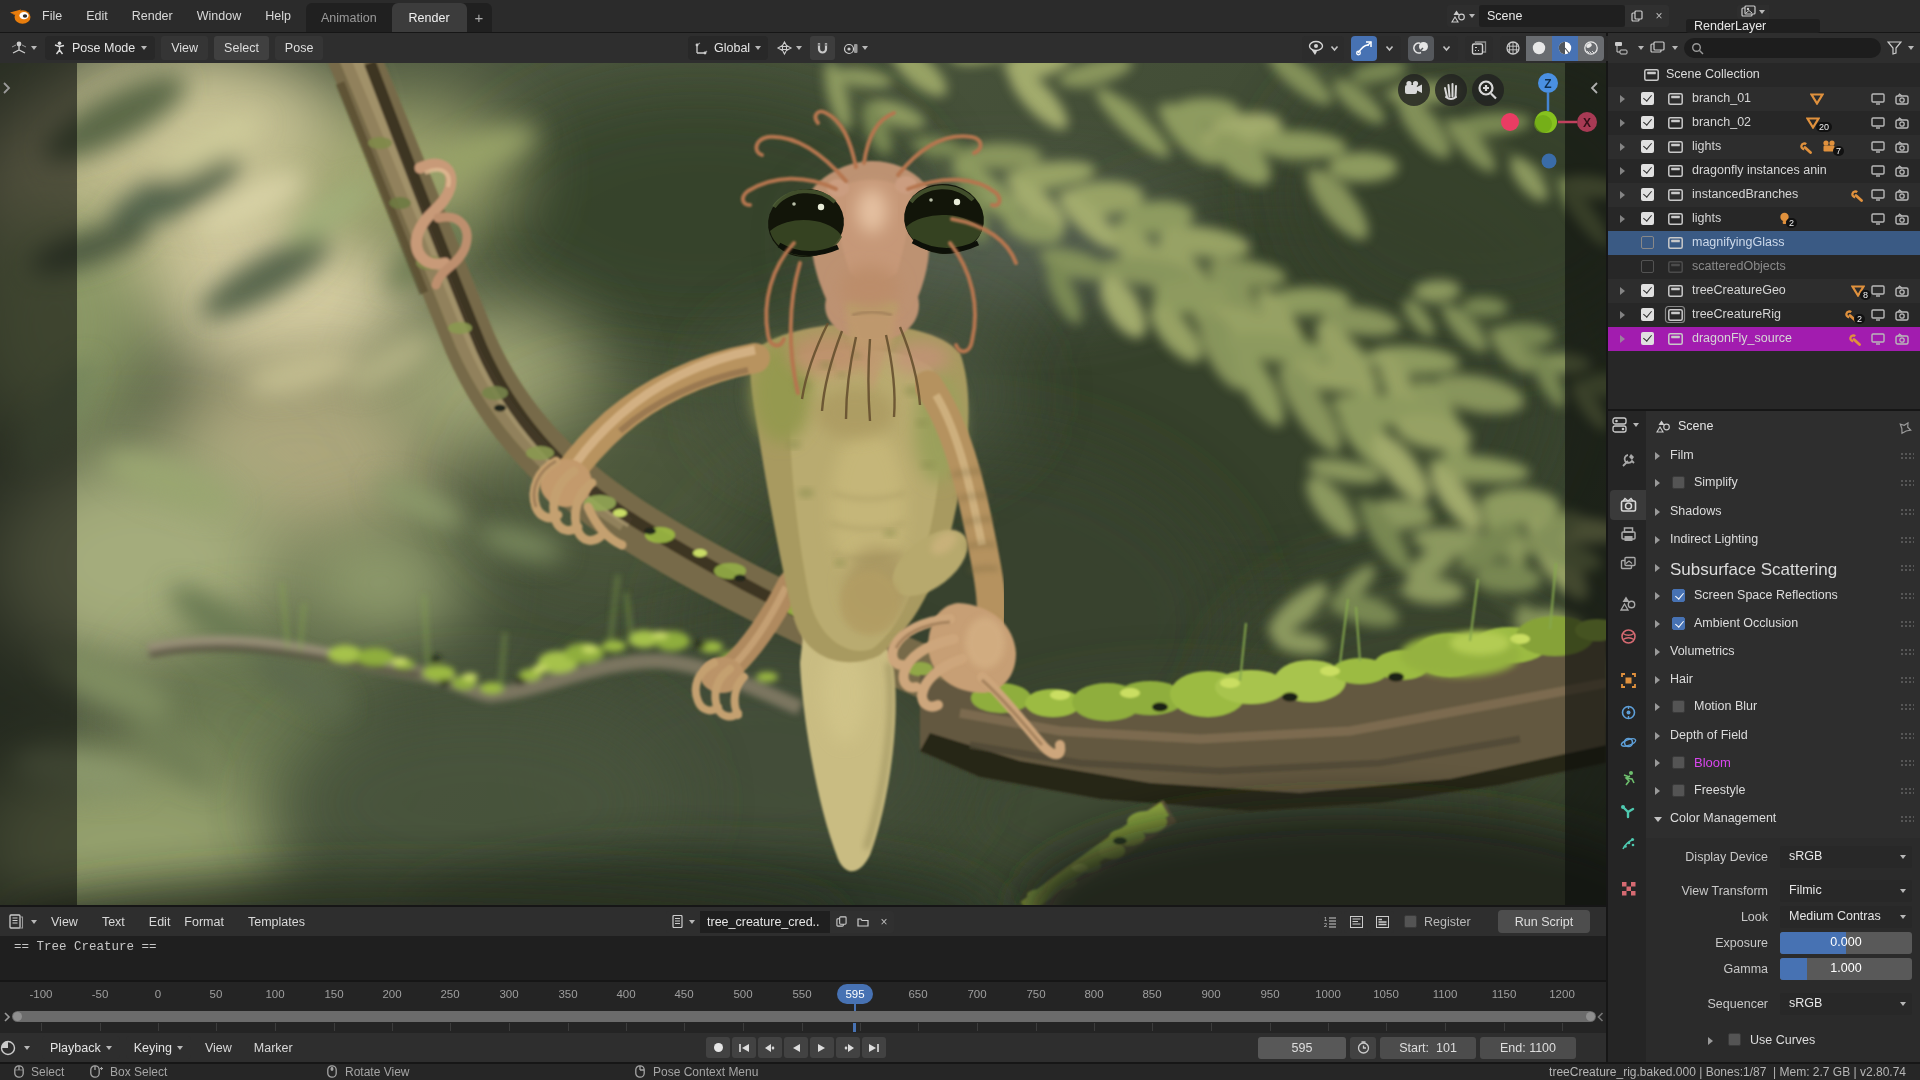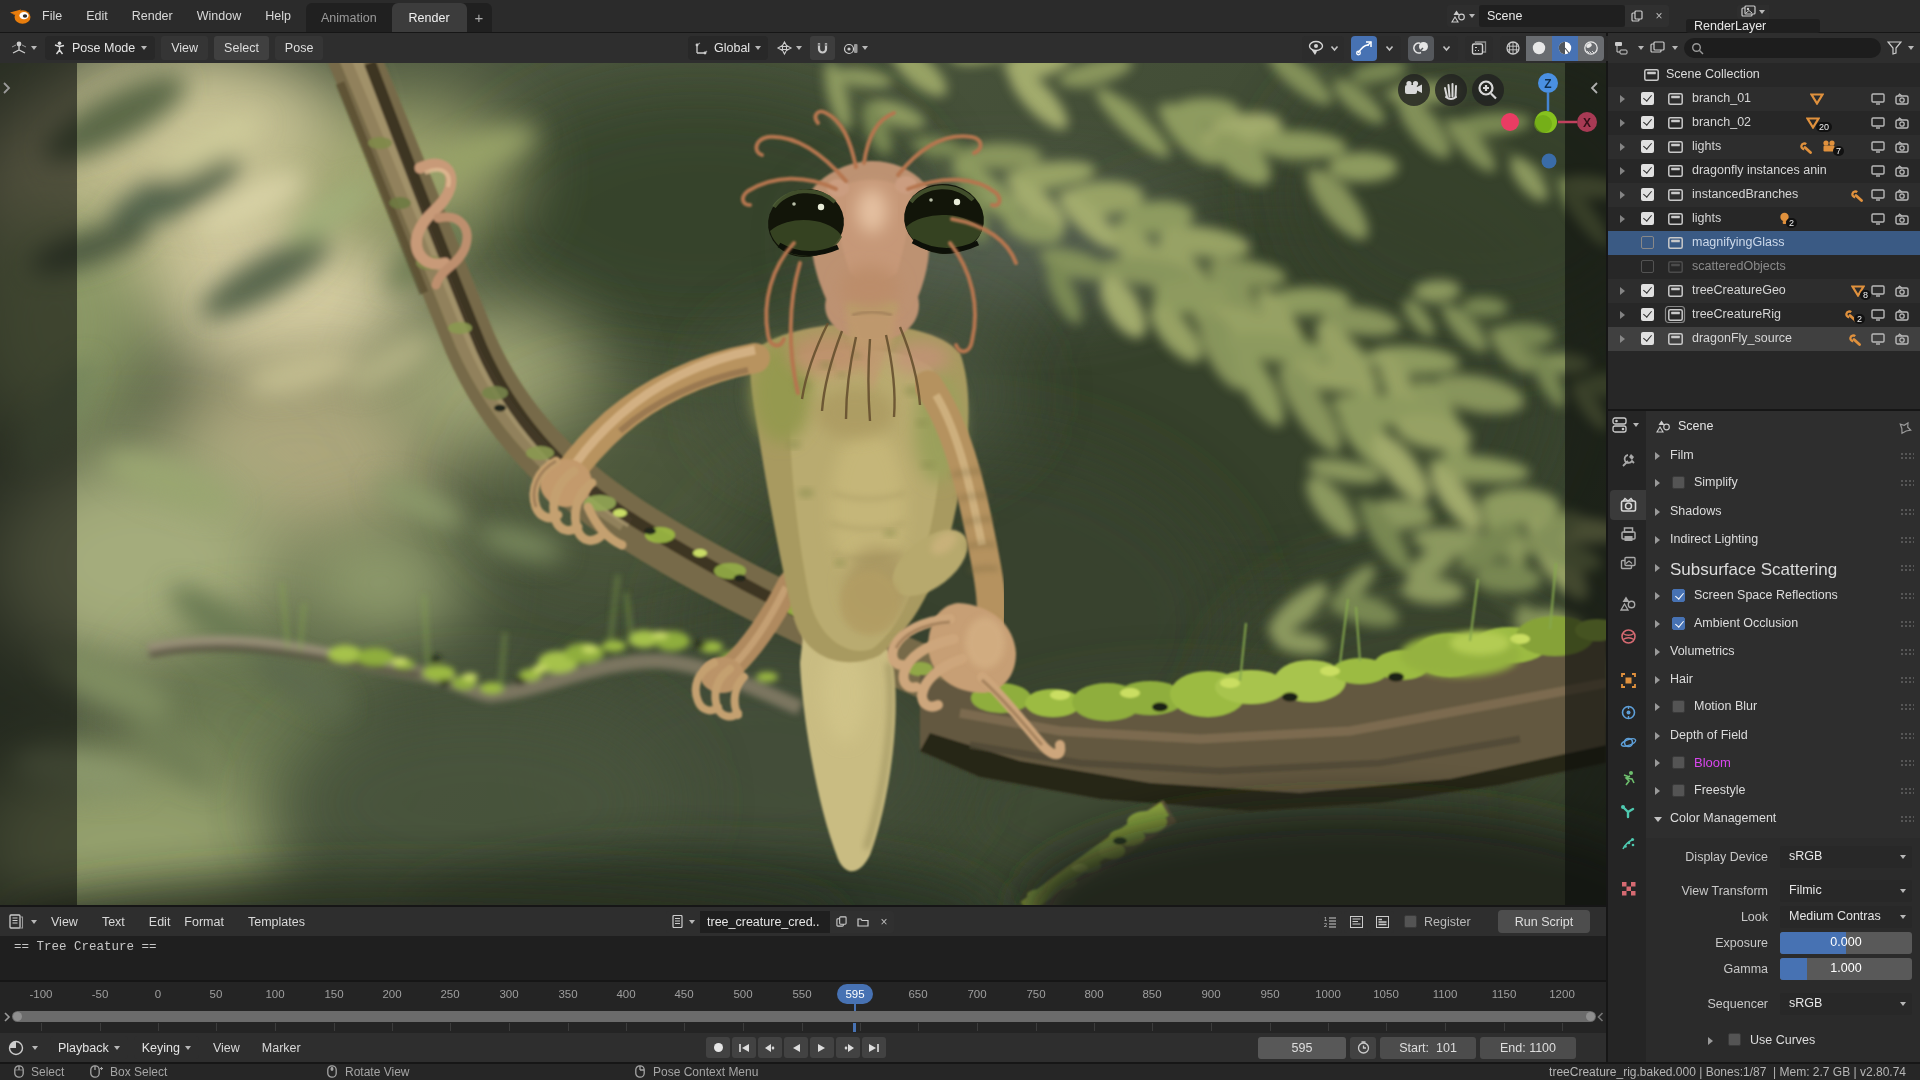--- a/index.html
+++ b/index.html
@@ -932,21 +932,21 @@
           <div style="position:absolute;left:263px;top:6px;"><svg width="14" height="12" viewBox="0 0 14 12">
               <rect x="1" y="1" width="12" height="8" rx="1" fill="none" stroke="#b9b9b9" stroke-width="1.4"></rect>
               <path d="M5 11 L9 11" stroke="#b9b9b9" stroke-width="1.4"></path>
             </svg></div>
           <div style="position:absolute;left:287px;top:6px;"><svg width="14" height="12" viewBox="0 0 14 12">
               <rect x="1" y="3" width="12" height="8" rx="1.5" fill="none" stroke="#b9b9b9" stroke-width="1.4"></rect>
               <circle cx="7" cy="7" r="2.2" fill="none" stroke="#b9b9b9" stroke-width="1.3"></circle>
               <path d="M3 3 L4.5 1 L7 3" fill="none" stroke="#b9b9b9" stroke-width="1.2"></path>
             </svg></div>
         </div>
-<div style="position:absolute;left:0;top:294px;width:312px;height:24px;background:#404040;">
+<div style="position:absolute;left:0;top:294px;width:312px;height:24px;background:#a21caf;">
           <span class="tri-r" style="position:absolute;left:12px;top:8px;opacity:0.8;"></span>
           <div class="ckw" style="position:absolute;left:33px;top:5px;"></div>
           <div style="position:absolute;left:60px;top:6px;"><svg width="15" height="12" viewBox="0 0 15 12" style="overflow:visible;opacity:1">
               <g>
                 <rect x="0.8" y="0.8" width="13.4" height="10.4" rx="1.5" fill="none" stroke="#c9c9c9" stroke-width="1.5"></rect>
                 <rect x="3.2" y="2.8" width="8.6" height="2.4" rx="0.5" fill="#c9c9c9"></rect>
               </g>
             </svg></div>
           <span class="rowtxt" style="position:absolute;left:84px;top:4px;color:#d6d6d6;">dragonFly_source</span>
           <svg width="13" height="13" viewBox="0 0 13 13" style="position:absolute;left:241px;top:6px;">
@@ -1345,21 +1345,21 @@
         <div style="position:absolute;left:1152px;top:0;width:1px;height:8px;background:#3c3c3c;"></div>
         <div style="position:absolute;left:1211px;top:0;width:1px;height:8px;background:#3c3c3c;"></div>
         <div style="position:absolute;left:1270px;top:0;width:1px;height:8px;background:#3c3c3c;"></div>
         <div style="position:absolute;left:1328px;top:0;width:1px;height:8px;background:#3c3c3c;"></div>
         <div style="position:absolute;left:1386px;top:0;width:1px;height:8px;background:#3c3c3c;"></div>
         <div style="position:absolute;left:1445px;top:0;width:1px;height:8px;background:#3c3c3c;"></div>
         <div style="position:absolute;left:1504px;top:0;width:1px;height:8px;background:#3c3c3c;"></div>
         <div style="position:absolute;left:1562px;top:0;width:1px;height:8px;background:#3c3c3c;"></div>
     <div style="position:absolute;left:853px;top:0;width:3px;height:9px;background:#4772b3;"></div>
   </div>
-  <div class="hdr" style="position:absolute;left:0;top:51px;width:1606px;height:29px;display:flex;align-items:center;padding:0 8px;gap:6px;text-align:center;">
+  <div class="hdr" style="position:absolute;left:0;top:51px;width:1606px;height:29px;display:flex;align-items:center;padding:0 0;gap:6px;text-align:center;">
     <svg width="18" height="16" viewBox="0 0 18 16">
           <circle cx="8" cy="8" r="6.5" fill="none" stroke="#ccc" stroke-width="1.4"></circle>
           <path d="M8 8 L8 1.5 A 6.5 6.5 0 0 0 1.5 8 Z" fill="#ccc"></path>
         </svg>
         <span class="car"></span>
     <div class="dd" style="height:23px;padding:0 8px;gap:5px;background:#2e2e2e;margin-left:6px;">
           <span style="font-size:12.5px;">Playback</span>
           <span class="car"></span>
         </div>
     <div class="dd" style="height:23px;padding:0 8px;gap:5px;background:#2e2e2e;">

